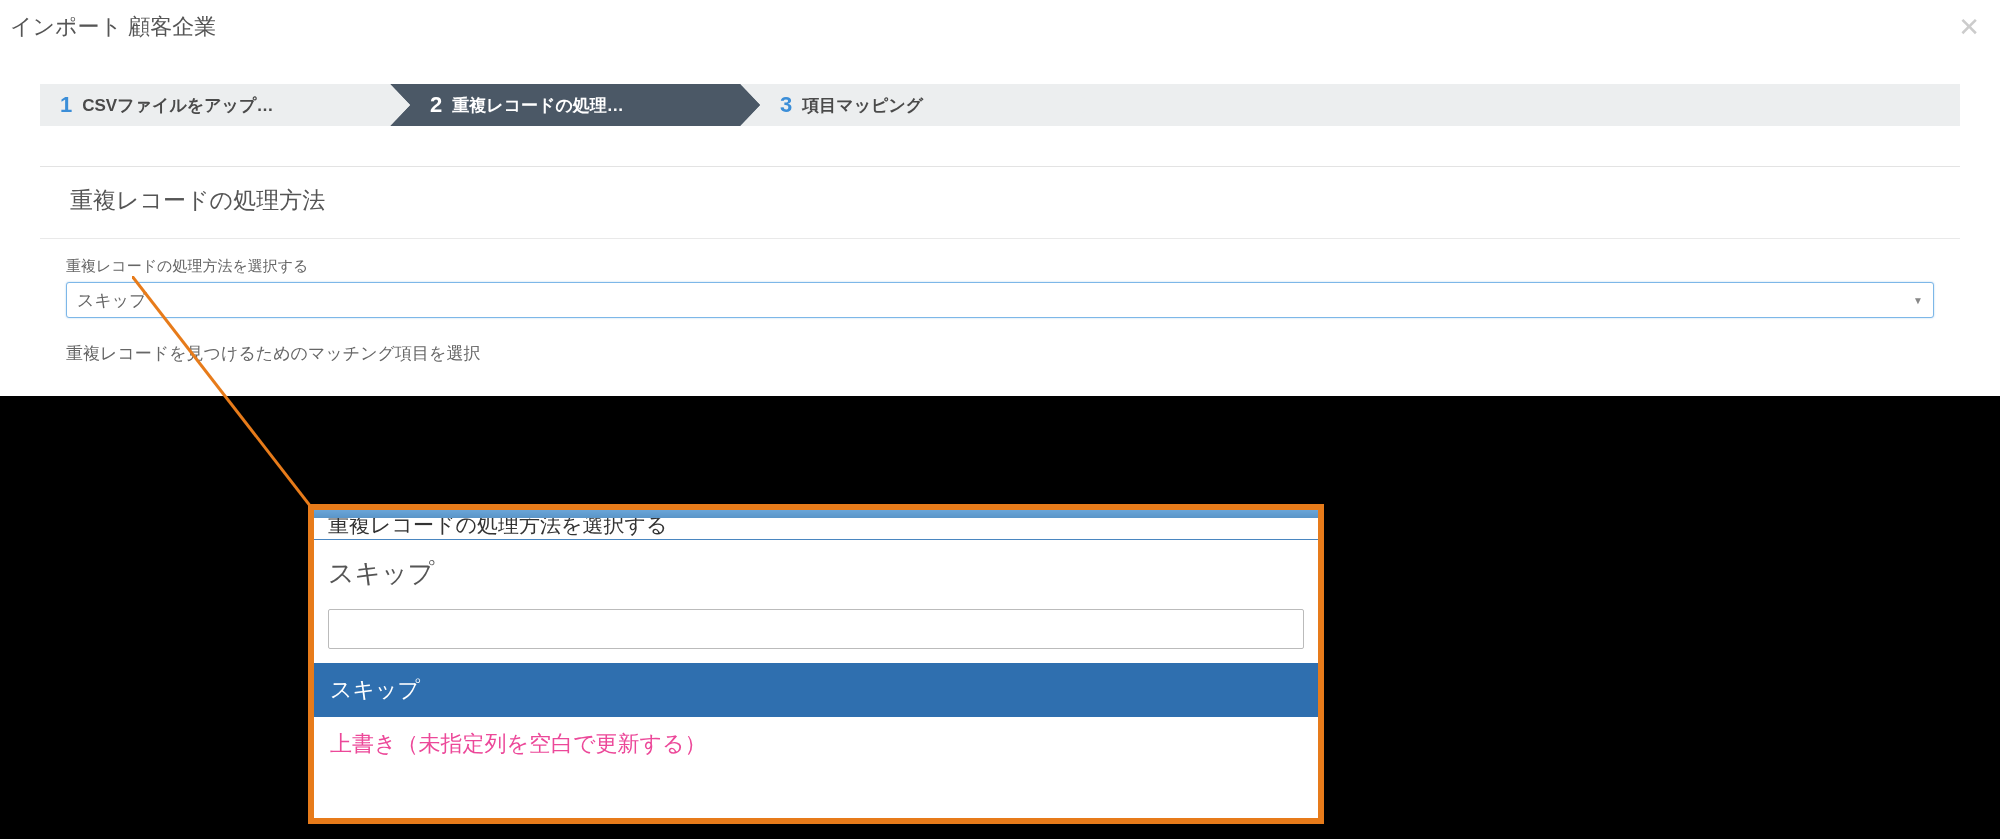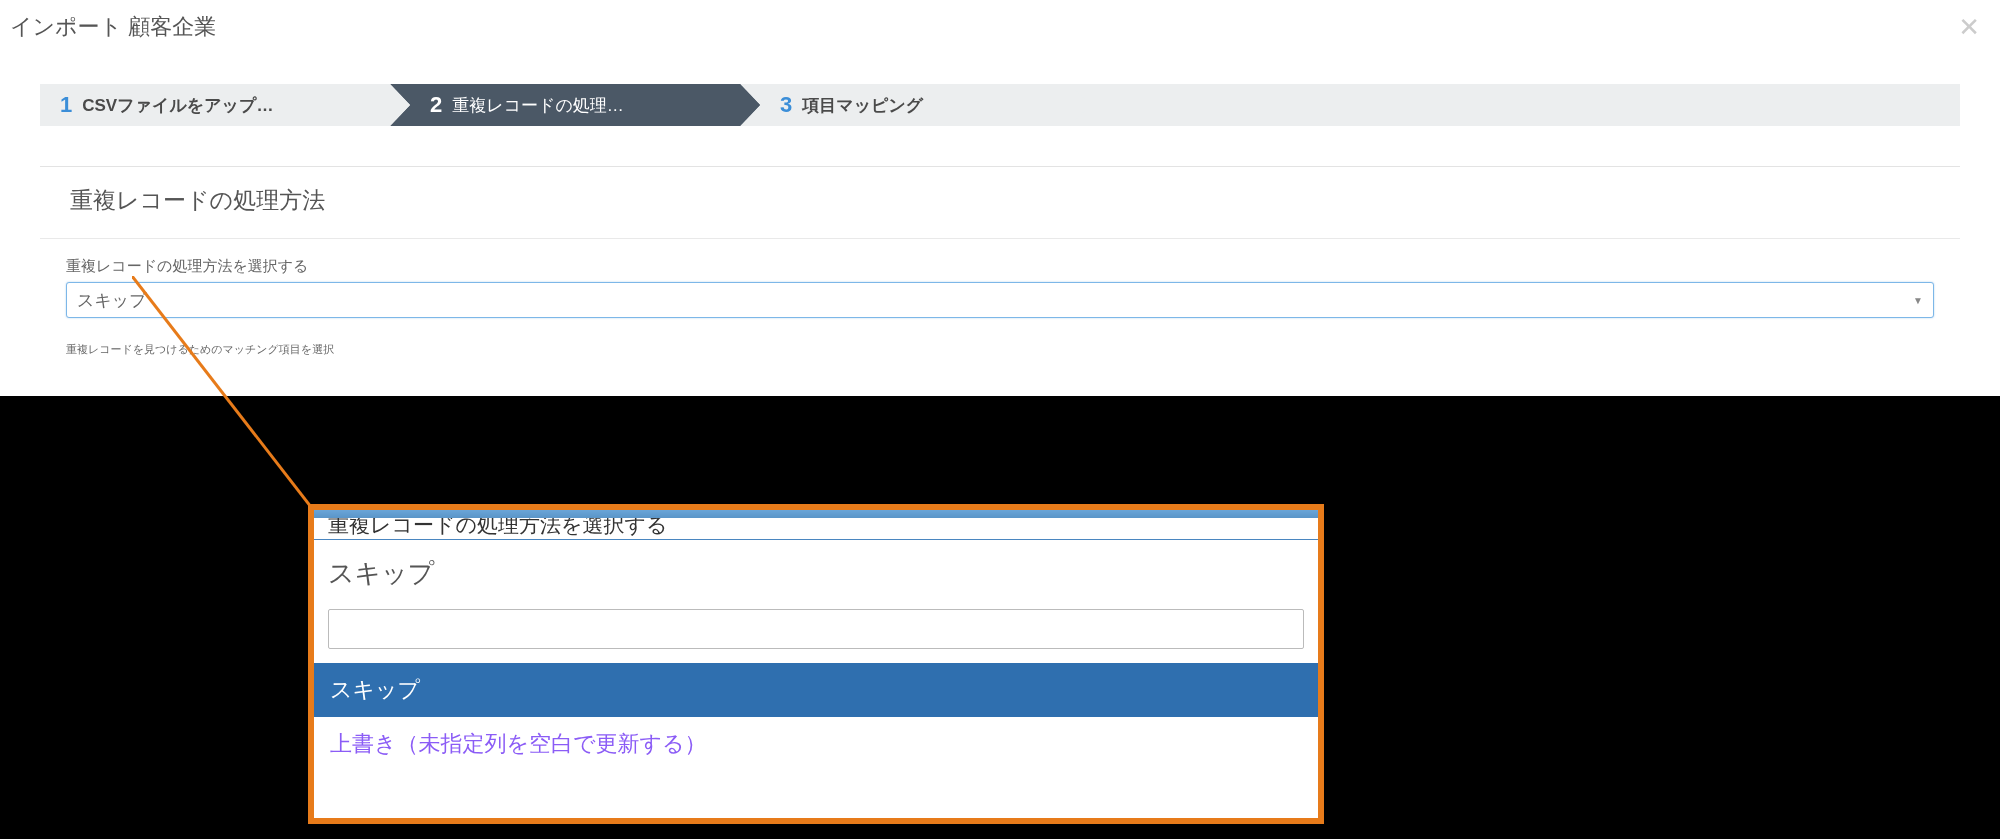--- a/index.html
+++ b/index.html
@@ -47,21 +47,21 @@
       font-size: 22px;
       font-weight: 700;
       color: #3b8ed8;
     }
     .wizard-step.active {
       background: #4b5866;
       color: #fff;
     }
     .wizard-step.active .num { color: #fff; }
     .wizard-step .label { font-weight: 700; }
-    .wizard-step.active .label { font-weight: 400; }
+    .wizard-step.active .label { font-weight: 700; }
     .step-arrow {
       position: absolute;
       right: -20px;
       top: 0;
       width: 0; height: 0;
       border-top: 21px solid transparent;
       border-bottom: 21px solid transparent;
       border-left: 20px solid #eceeef;
       z-index: 2;
     }
@@ -95,21 +95,21 @@
       background: #fff;
       padding: 0 10px;
       display: flex;
       align-items: center;
       justify-content: space-between;
       color: #666;
       font-size: 17px;
       box-shadow: 0 0 2px rgba(59,142,216,.4);
     }
     .select-caret { color: #888; font-size: 10px; }
-    .match-label { margin-top: 24px; font-size: 11px; color: #666; }
+    .match-label { margin-top: 24px; font-size: 17px; color: #666; }
     .black-band {
       position: absolute;
       left: 0; right: 0;
       top: 396px;
       height: 443px;
       background: #000;
     }
     .callout-box {
       position: absolute;
       left: 308px;
@@ -141,21 +141,21 @@
     .callout-search {
       margin: 0 14px 14px 14px;
       height: 40px;
       border: 1px solid #bbb;
       border-radius: 2px;
       background: #fff;
     }
     .callout-option {
       padding: 12px 16px;
       font-size: 22px;
-      color: #8b5cf6;
+      color: #ec4899;
     }
     .callout-option.highlight {
       background: #2f6faf;
       color: #fff;
       font-weight: 500;
     }
     .arrow-svg {
       position: absolute;
       left: 132px;
       top: 276px;

